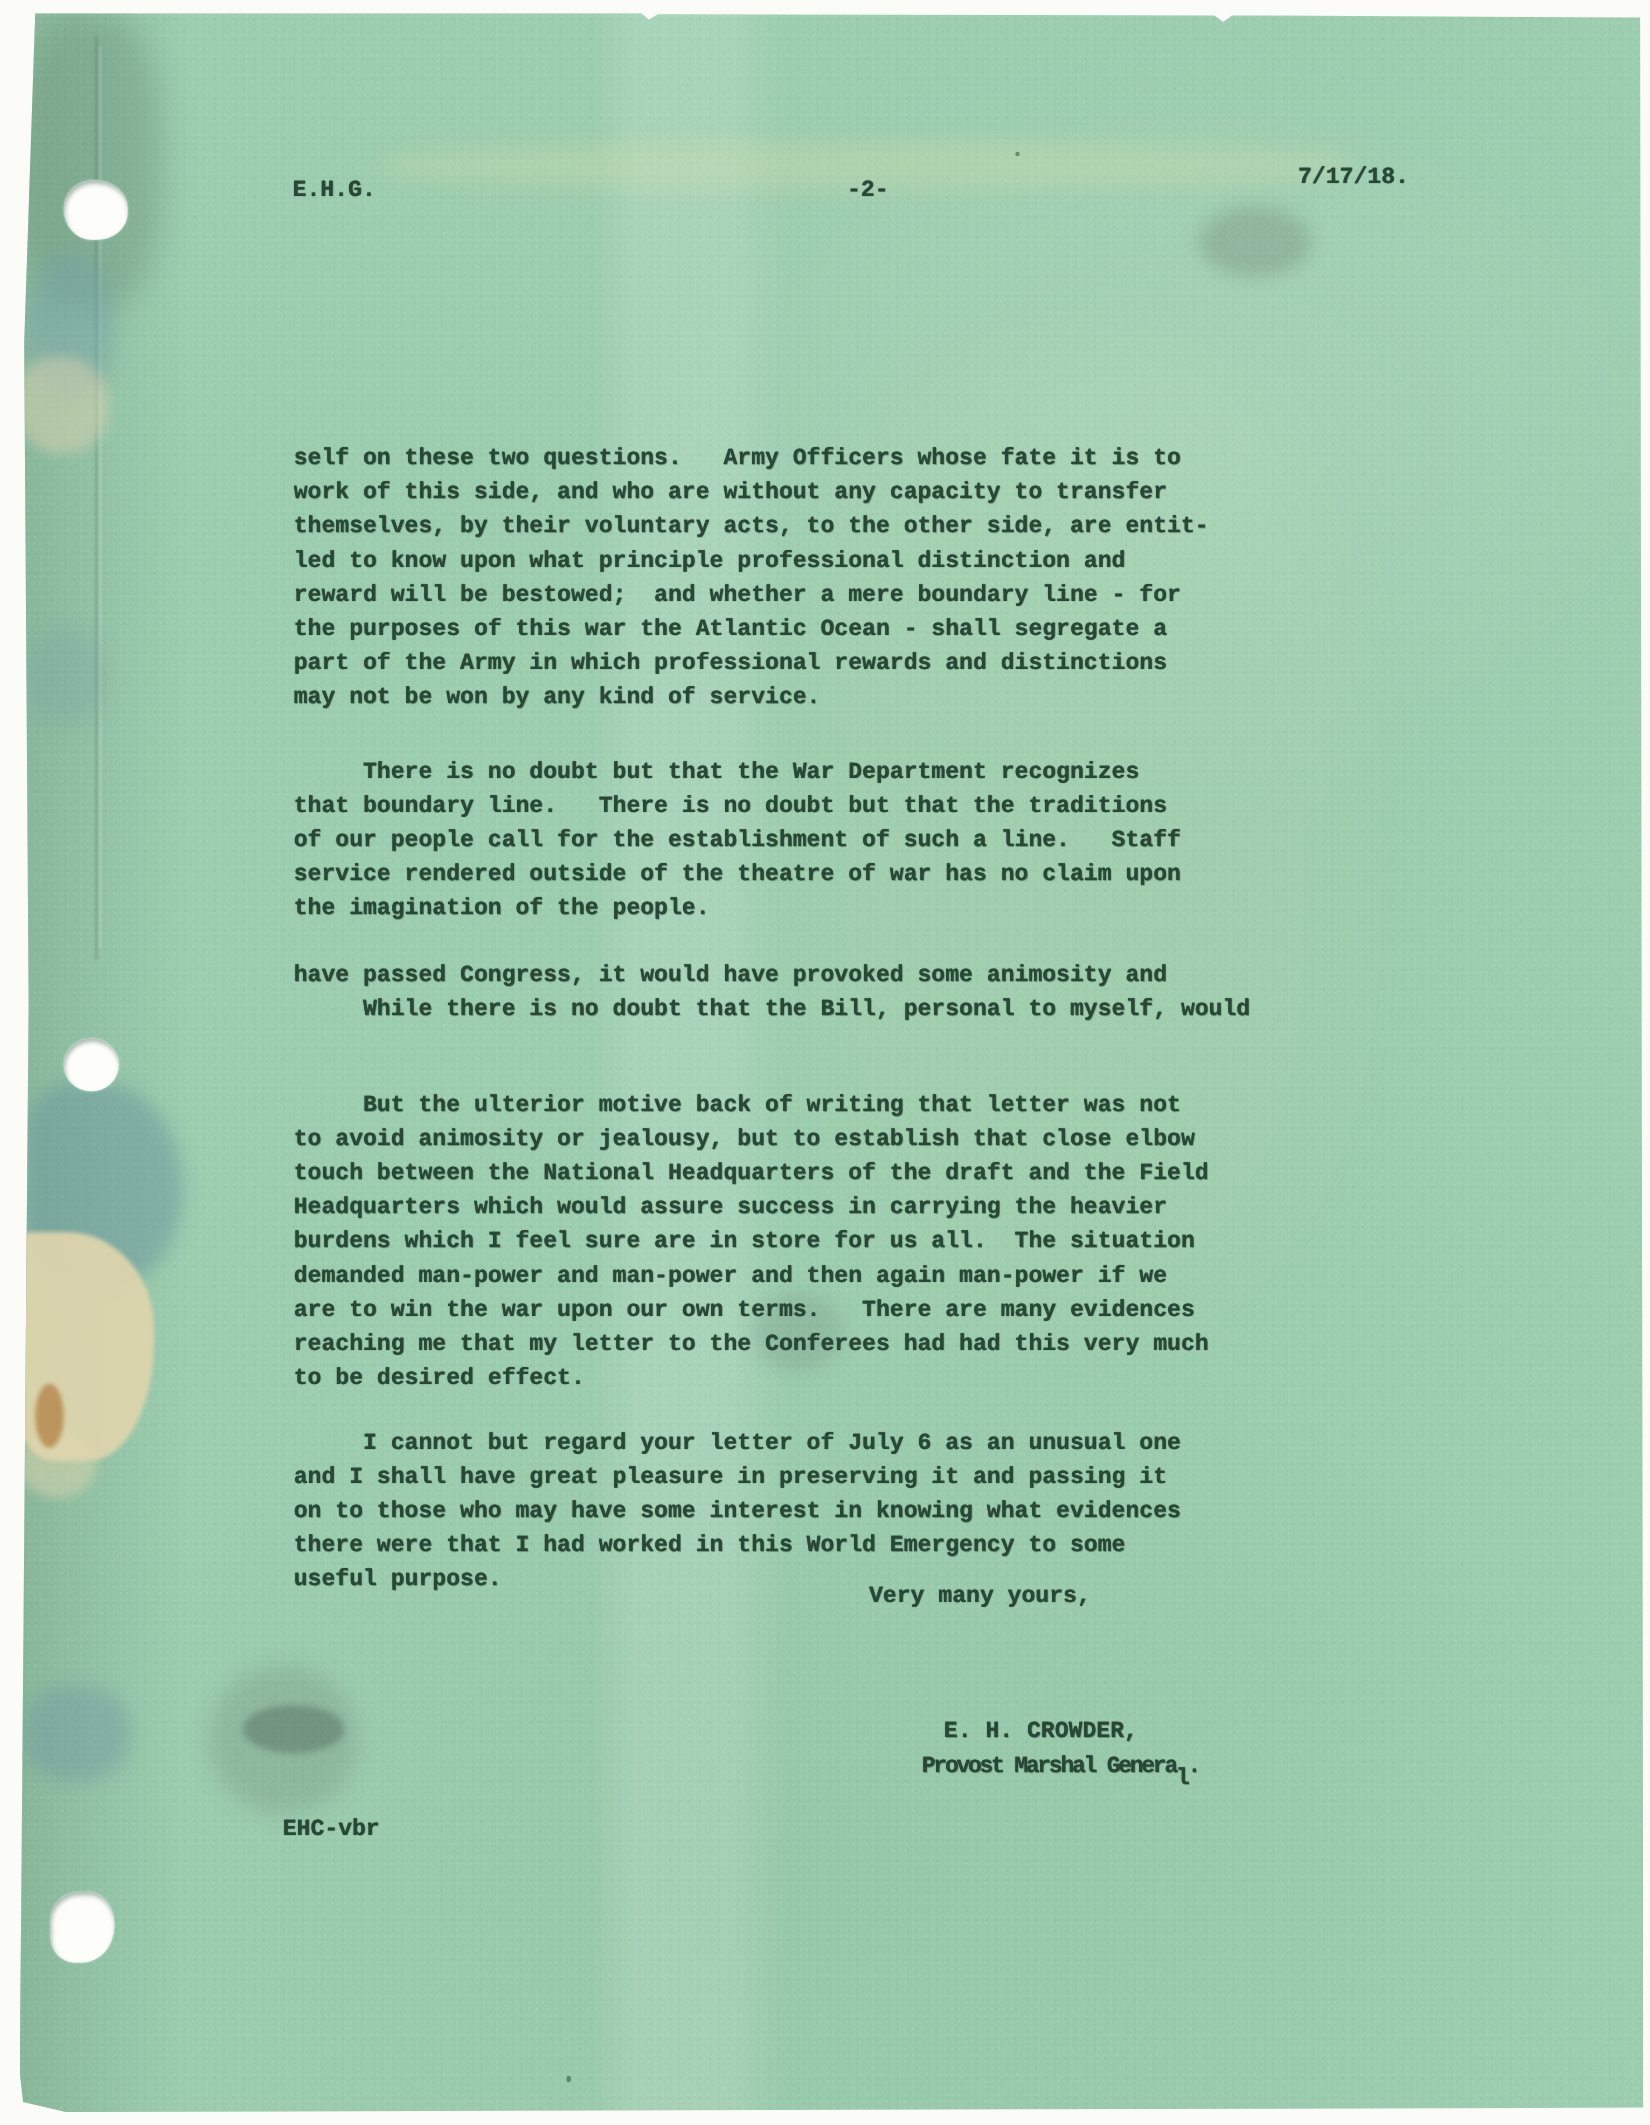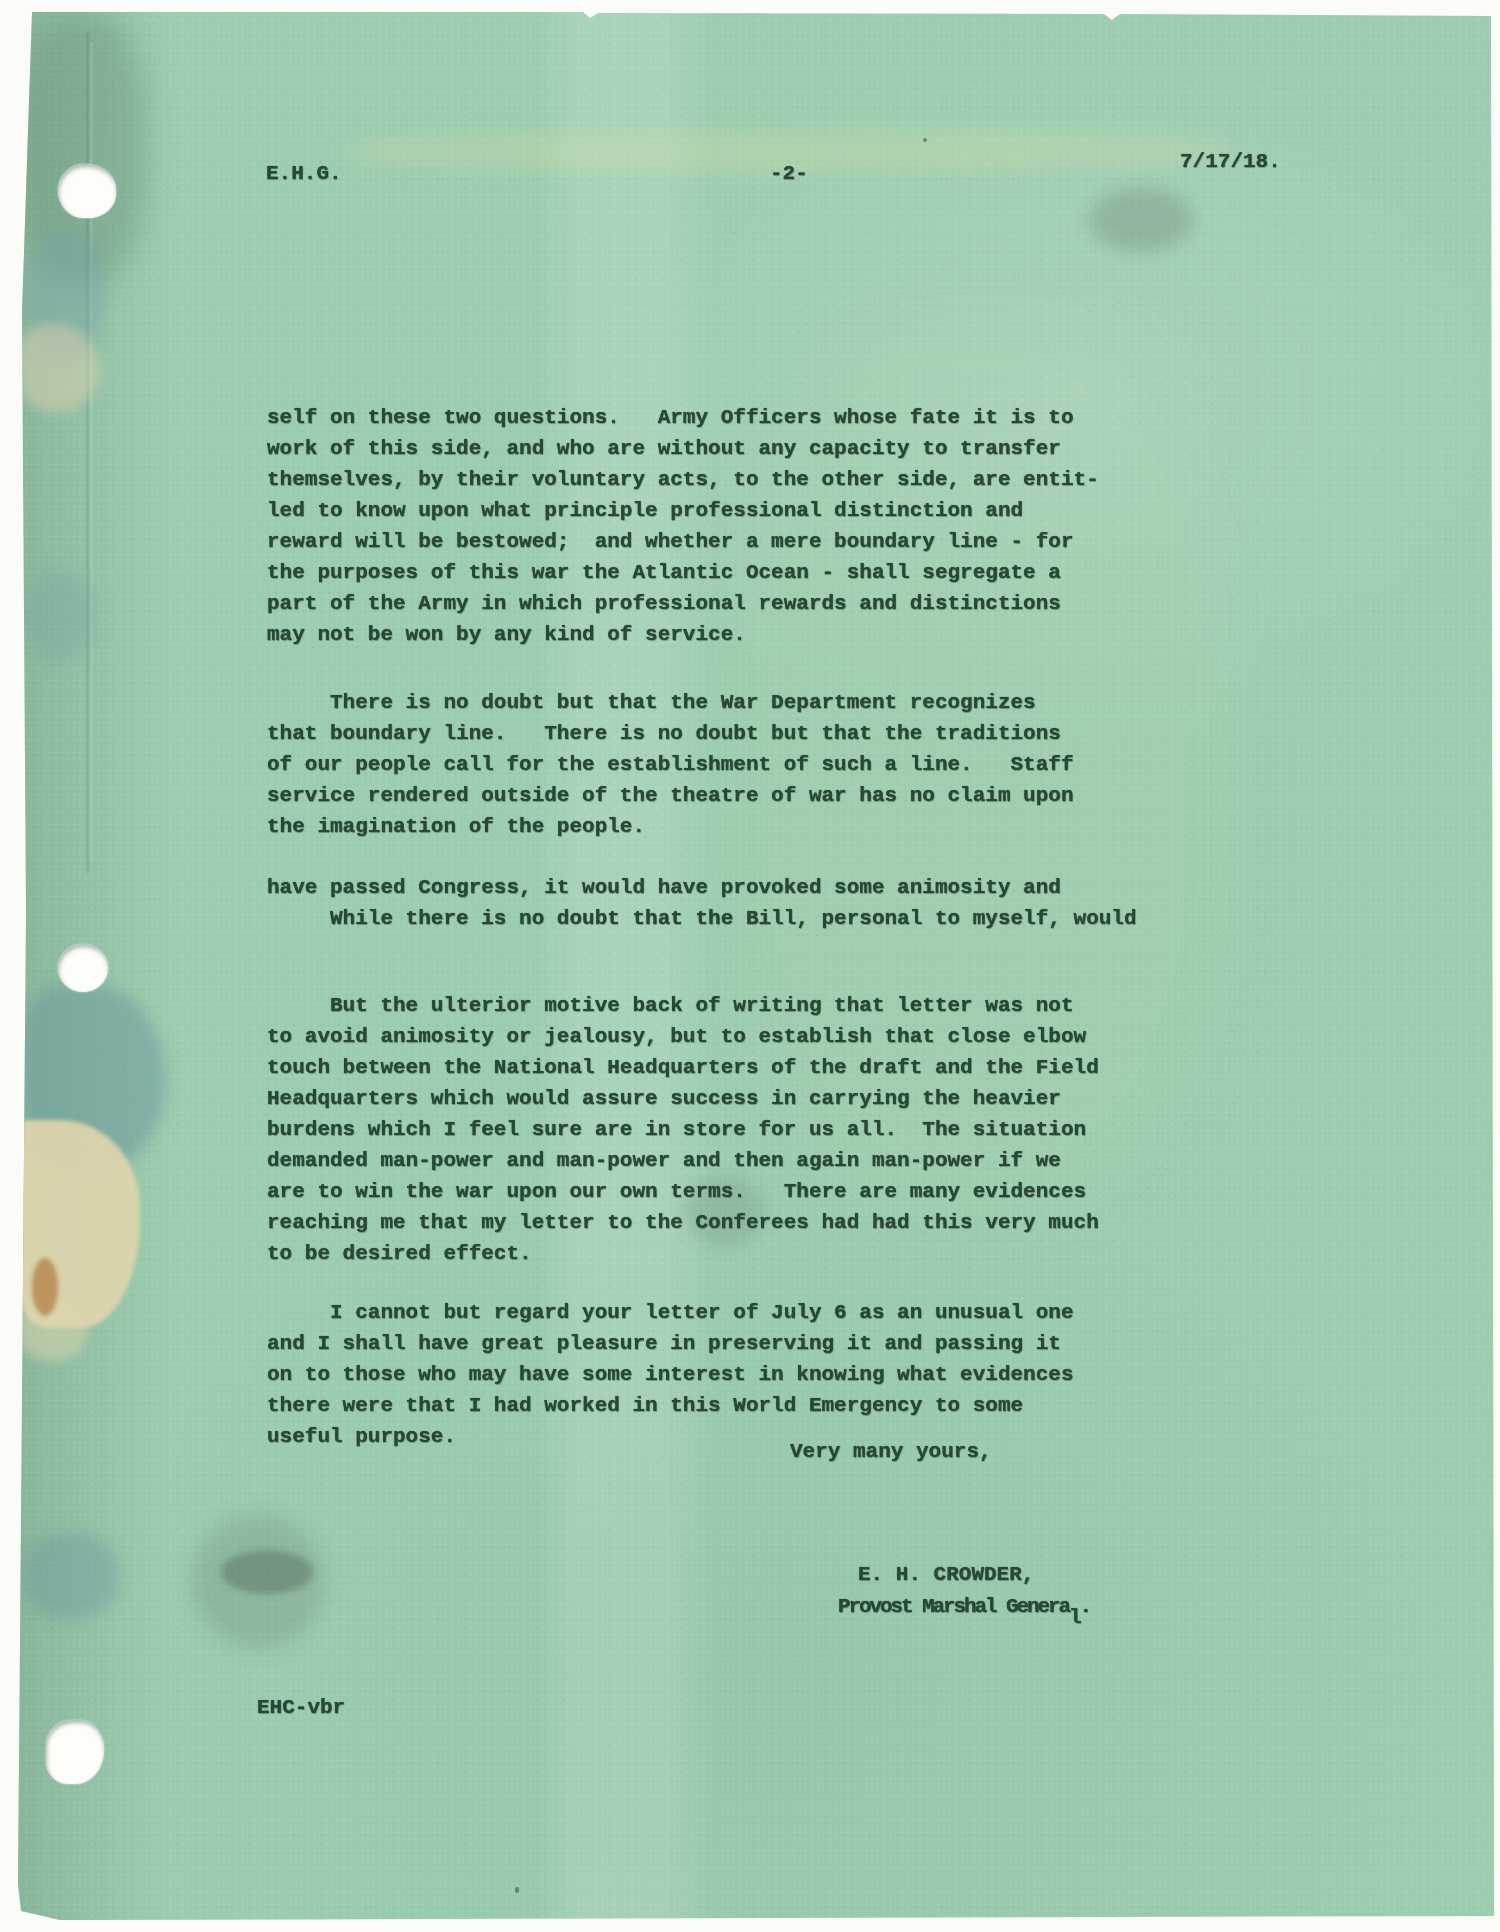--- a/index.html
+++ b/index.html
@@ -66,21 +66,21 @@
   .para-2{top:828px;}
   .para-3{top:946px;}
   .para-4{top:1253px;}
   .hdr-initials{left:248px;top:150px;}
   .hdr-page{left:752px;top:150px;}
   .hdr-date{left:1162px;top:138px;}
   .closing{left:772px;top:1428px;}
   .sig-name{left:840px;top:1551px;}
   .sig-title{left:820px;top:1583px;letter-spacing:-2.1px;}
   .sig-title .drop{display:inline-block;transform:translateY(11px);}
-  .typist{left:239px;top:1684px;}
+  .typist{left:239px;top:1640px;}
 </style>
 </head>
 <body>
 
 <div class="page">
   <div class="paper">
 
     <div class="stain dark-tl"></div>
     <div class="stain crease-left"></div>
     <div class="stain crease-left2"></div>

